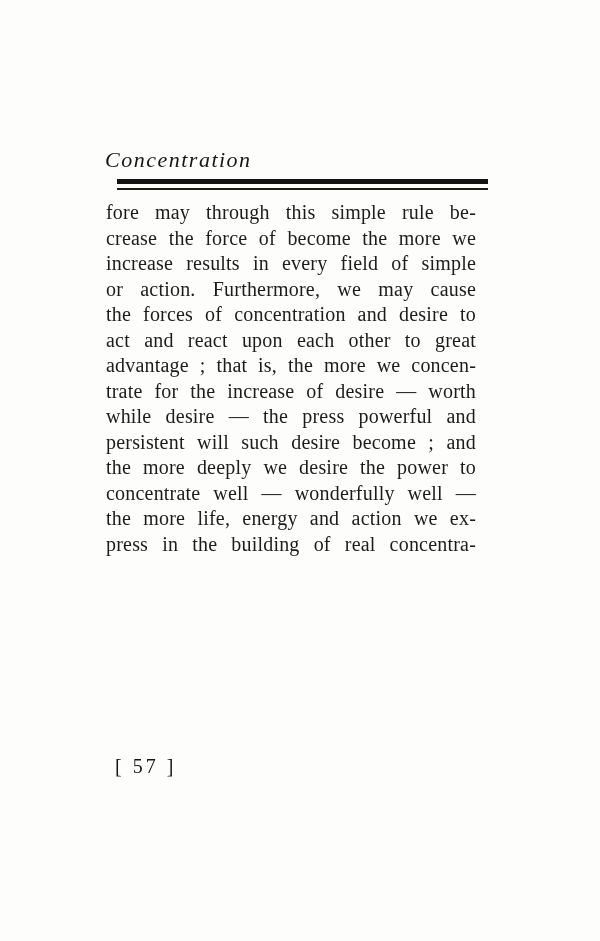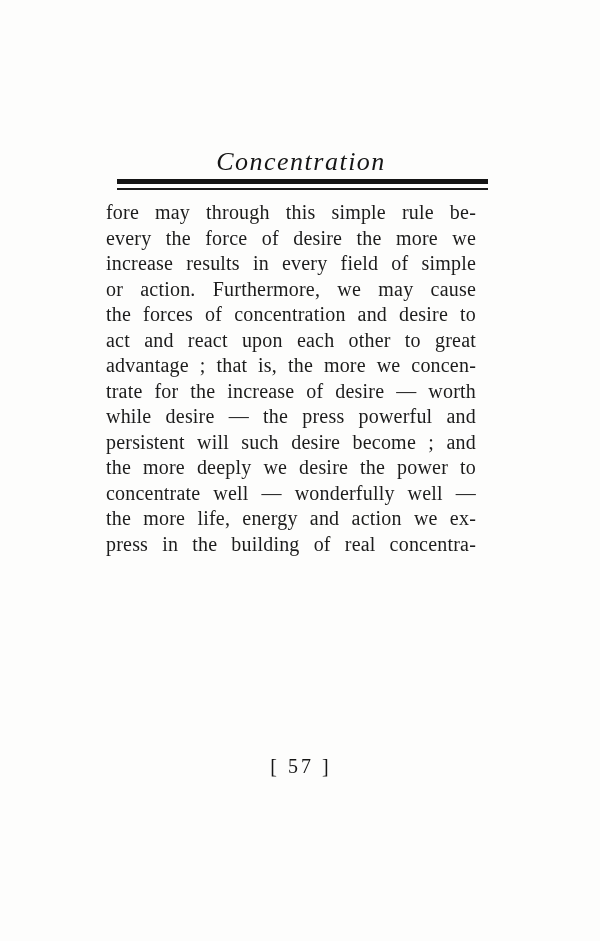--- a/index.html
+++ b/index.html
@@ -11,26 +11,25 @@
     position: relative;
     width: 600px;
     height: 941px;
     background: #fdfdfc;
     font-family: "Liberation Serif", serif;
     color: #1c1c1c;
     overflow: hidden;
   }
   .running-head {
     position: absolute;
-    left: 115px;
+    left: 105px;
     top: 147px;
     width: 372px;
-    text-align: center;
     font-style: italic;
-    font-size: 26px;
+    font-size: 22px;
     letter-spacing: 1.5px;
     color: #161616;
   }
   .rule-thick {
     position: absolute;
     left: 117px;
     top: 179px;
     width: 371px;
     height: 5px;
     background: #141414;
@@ -58,39 +57,39 @@
   }
   .text-line.last {
     text-align: justify;
     text-align-last: left;
   }
   .page-number {
     position: absolute;
     left: 115px;
     top: 755px;
     width: 372px;
-    text-align: center;
+    text-align: left;
     font-size: 20px;
     letter-spacing: 3px;
     color: #161616;
   }
 </style>
 </head>
 <body>
 
 <div class="page">
 
   <div class="running-head">Concentration</div>
 
   <div class="rule-thick"></div>
   <div class="rule-thin"></div>
 
   <div class="body-text">
     <div class="text-line">fore may through this simple rule be-</div>
-    <div class="text-line">every the force of desire the more we</div>
+    <div class="text-line">crease the force of become the more we</div>
     <div class="text-line">increase results in every field of simple</div>
     <div class="text-line">or action. Furthermore, we may cause</div>
     <div class="text-line">the forces of concentration and desire to</div>
     <div class="text-line">act and react upon each other to great</div>
     <div class="text-line">advantage ; that is, the more we concen-</div>
     <div class="text-line">trate for the increase of desire — worth</div>
     <div class="text-line">while desire — the press powerful and</div>
     <div class="text-line">persistent will such desire become ; and</div>
     <div class="text-line">the more deeply we desire the power to</div>
     <div class="text-line">concentrate well — wonderfully well —</div>

